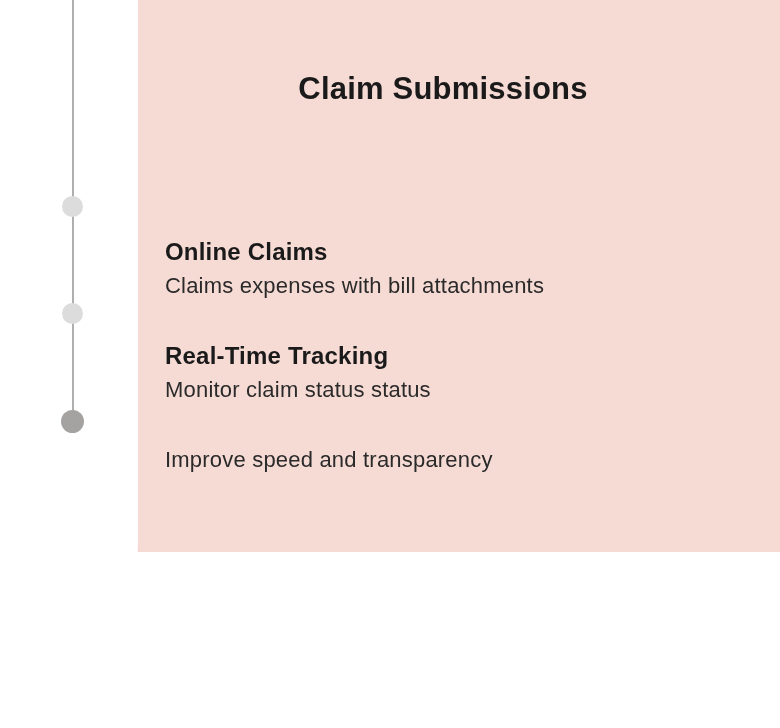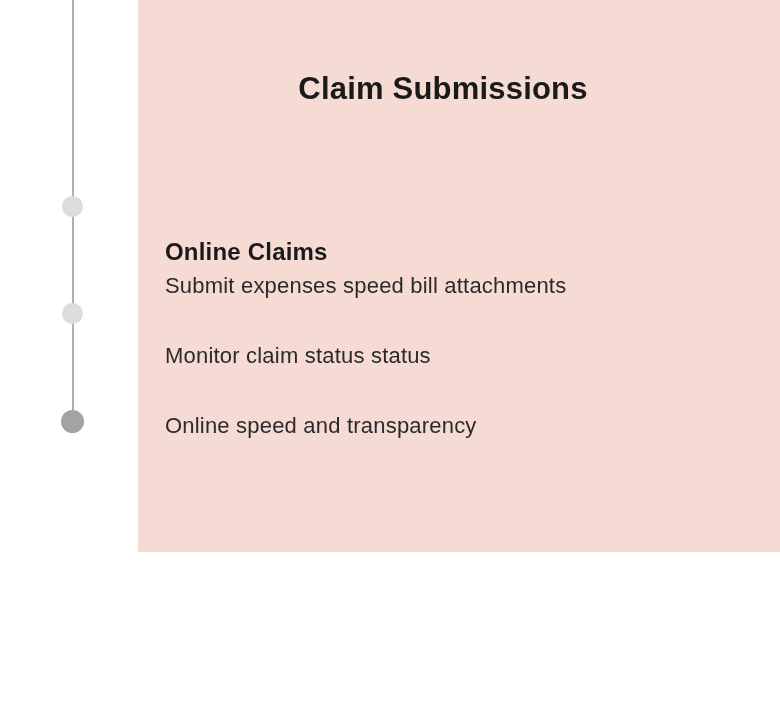--- a/index.html
+++ b/index.html
@@ -83,26 +83,27 @@
   <div class="dot dot-1" style="background-color: rgb(220, 220, 220);"></div>
   <div class="dot dot-2" style="background-color: rgb(220, 220, 220);"></div>
   <div class="dot dot-3" style="background-color: rgb(165, 162, 162);"></div>
 
   <h1 class="slide-title">Claim Submissions</h1>
 
   <div class="content">
 
     <div class="timeline-item">
       <div class="item-heading">Online Claims</div>
-      <div class="item-description">Submit expenses speed bill attachments</div>
+      <div class="item-description">Claims expenses with bill attachments</div>
     </div>
 
     <div class="timeline-item">
+      <div class="item-heading">Real-Time Tracking</div>
       <div class="item-description">Monitor claim status status</div>
     </div>
 
     <div class="timeline-item">
-      <div class="item-description">Online speed and transparency</div>
+      <div class="item-description">Improve speed and transparency</div>
     </div>
 
   </div>
 
 </div>
 
 </body></html>

